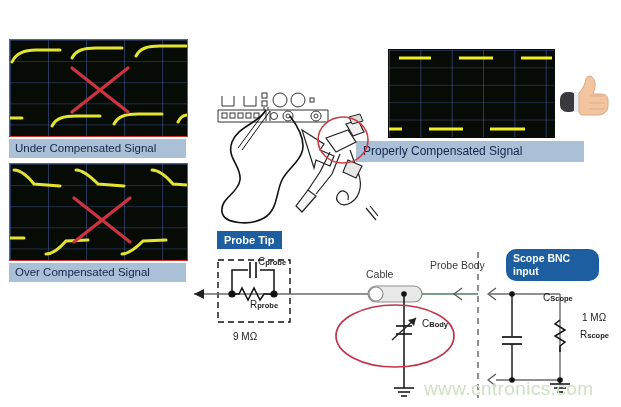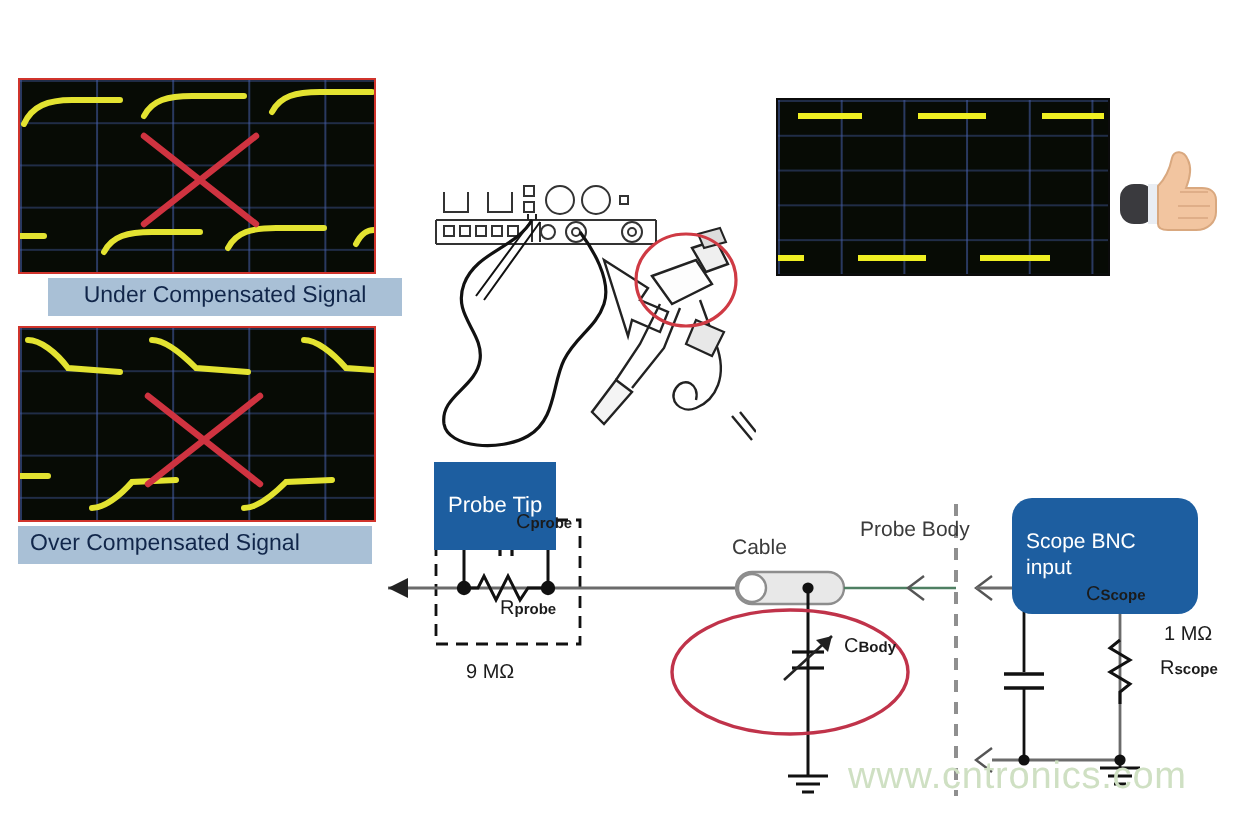--- a/index.html
+++ b/index.html
@@ -36,21 +36,21 @@
   
   .caption{
     position:absolute;background:#a9c0d6;color:#11264a;
     font-size:11.5px;padding:2px 6px;white-space:nowrap;
     line-height:15px;
   }
 
   
   .bluebox{
     position:absolute;background:#1d5ea0;color:#ffffff;
-    font-size:10.5px;font-weight:normal;padding:16px 7px;
+    font-size:10.5px;font-weight:bold;padding:3px 7px;
     line-height:12px;white-space:nowrap;
   }
 
   
   .ctext{position:absolute;font-size:10px;color:#1b1b1b;white-space:nowrap;}
   .ctext .sub{font-size:7.5px;font-weight:bold;}
   .ctext-gray{color:#3b3b3b;}
 
   .wm{
     position:absolute;left:424px;top:378px;
@@ -74,21 +74,21 @@
       <path class="wave" d="M62,18 C66,10 74,8 86,8 L112,8"></path>
       <path class="wave" d="M126,16 C130,8 138,6 150,6 L176,6"></path>
       <path class="wave" d="M0,78 L12,78"></path>
       <path class="wave" d="M42,86 C46,78 54,76 66,76 L90,76"></path>
       <path class="wave" d="M104,84 C108,76 116,74 128,74 L152,74"></path>
       <path class="wave" d="M168,82 C171,76 174,75 177,75"></path>
       <line class="xmark" x1="62" y1="28" x2="118" y2="72"></line>
       <line class="xmark" x1="118" y1="28" x2="62" y2="72"></line>
     </svg>
   </div>
-  <div class="caption" style="left:24px;top:139px;width:165px;text-align:center;">Under Compensated Signal</div>
+  <div class="caption" style="left:9px;top:139px;width:165px;">Under Compensated Signal</div>
 
   <div class="scope" style="left:9px;top:163px;width:177px;height:96px;">
     <div class="grid"></div>
     <svg viewBox="0 0 177 96" preserveAspectRatio="none">
       <path class="wave" d="M4,6 C10,6 18,12 24,20 L50,22"></path>
       <path class="wave" d="M66,6 C72,6 80,12 88,20 L114,22"></path>
       <path class="wave" d="M142,6 C148,6 156,12 163,20 L177,21"></path>
       <path class="wave" d="M0,74 L14,74"></path>
       <path class="wave" d="M36,90 C42,90 50,84 56,77 L78,76"></path>
       <path class="wave" d="M112,90 C118,90 126,84 133,77 L156,76"></path>
@@ -116,20 +116,21 @@
       <rect x="14" y="20" width="5" height="20" fill="#e9edf3"></rect>
       <path d="M19,40 C19,42 21,43 24,43 L38,43 C44,43 48,39 48,34 L48,28
                C48,24 45,22 41,22 L33,22 C35,17 36,12 34,8
                C32,3 27,3 26,7 C25,12 23,17 19,21 Z" fill="#f2c5a0" stroke="#d9a87f" stroke-width="1"></path>
       <path d="M30,24 L44,24" stroke="#dfae88" stroke-width="1" fill="none"></path>
       <path d="M29,31 L45,31" stroke="#dfae88" stroke-width="1" fill="none"></path>
       <path d="M29,37 L44,37" stroke="#dfae88" stroke-width="1" fill="none"></path>
     </svg>
   </div>
 
+  <div class="caption" style="left:356px;top:141px;width:214px;font-size:12px;padding:3px 7px;">Properly Compensated Signal</div>
 
   <div class="illus" style="left:198px;top:80px;width:180px;height:150px;">
     <svg viewBox="0 0 180 150" width="180" height="150">
 
       <g stroke="#333" fill="none" stroke-width="1">
         <path d="M24,16 L24,26 L36,26 L36,16"></path>
         <path d="M46,16 L46,26 L58,26 L58,16"></path>
         <rect x="64" y="13" width="5" height="5"></rect>
         <rect x="64" y="21" width="5" height="5"></rect>
         <circle cx="82" cy="20" r="7"></circle>

